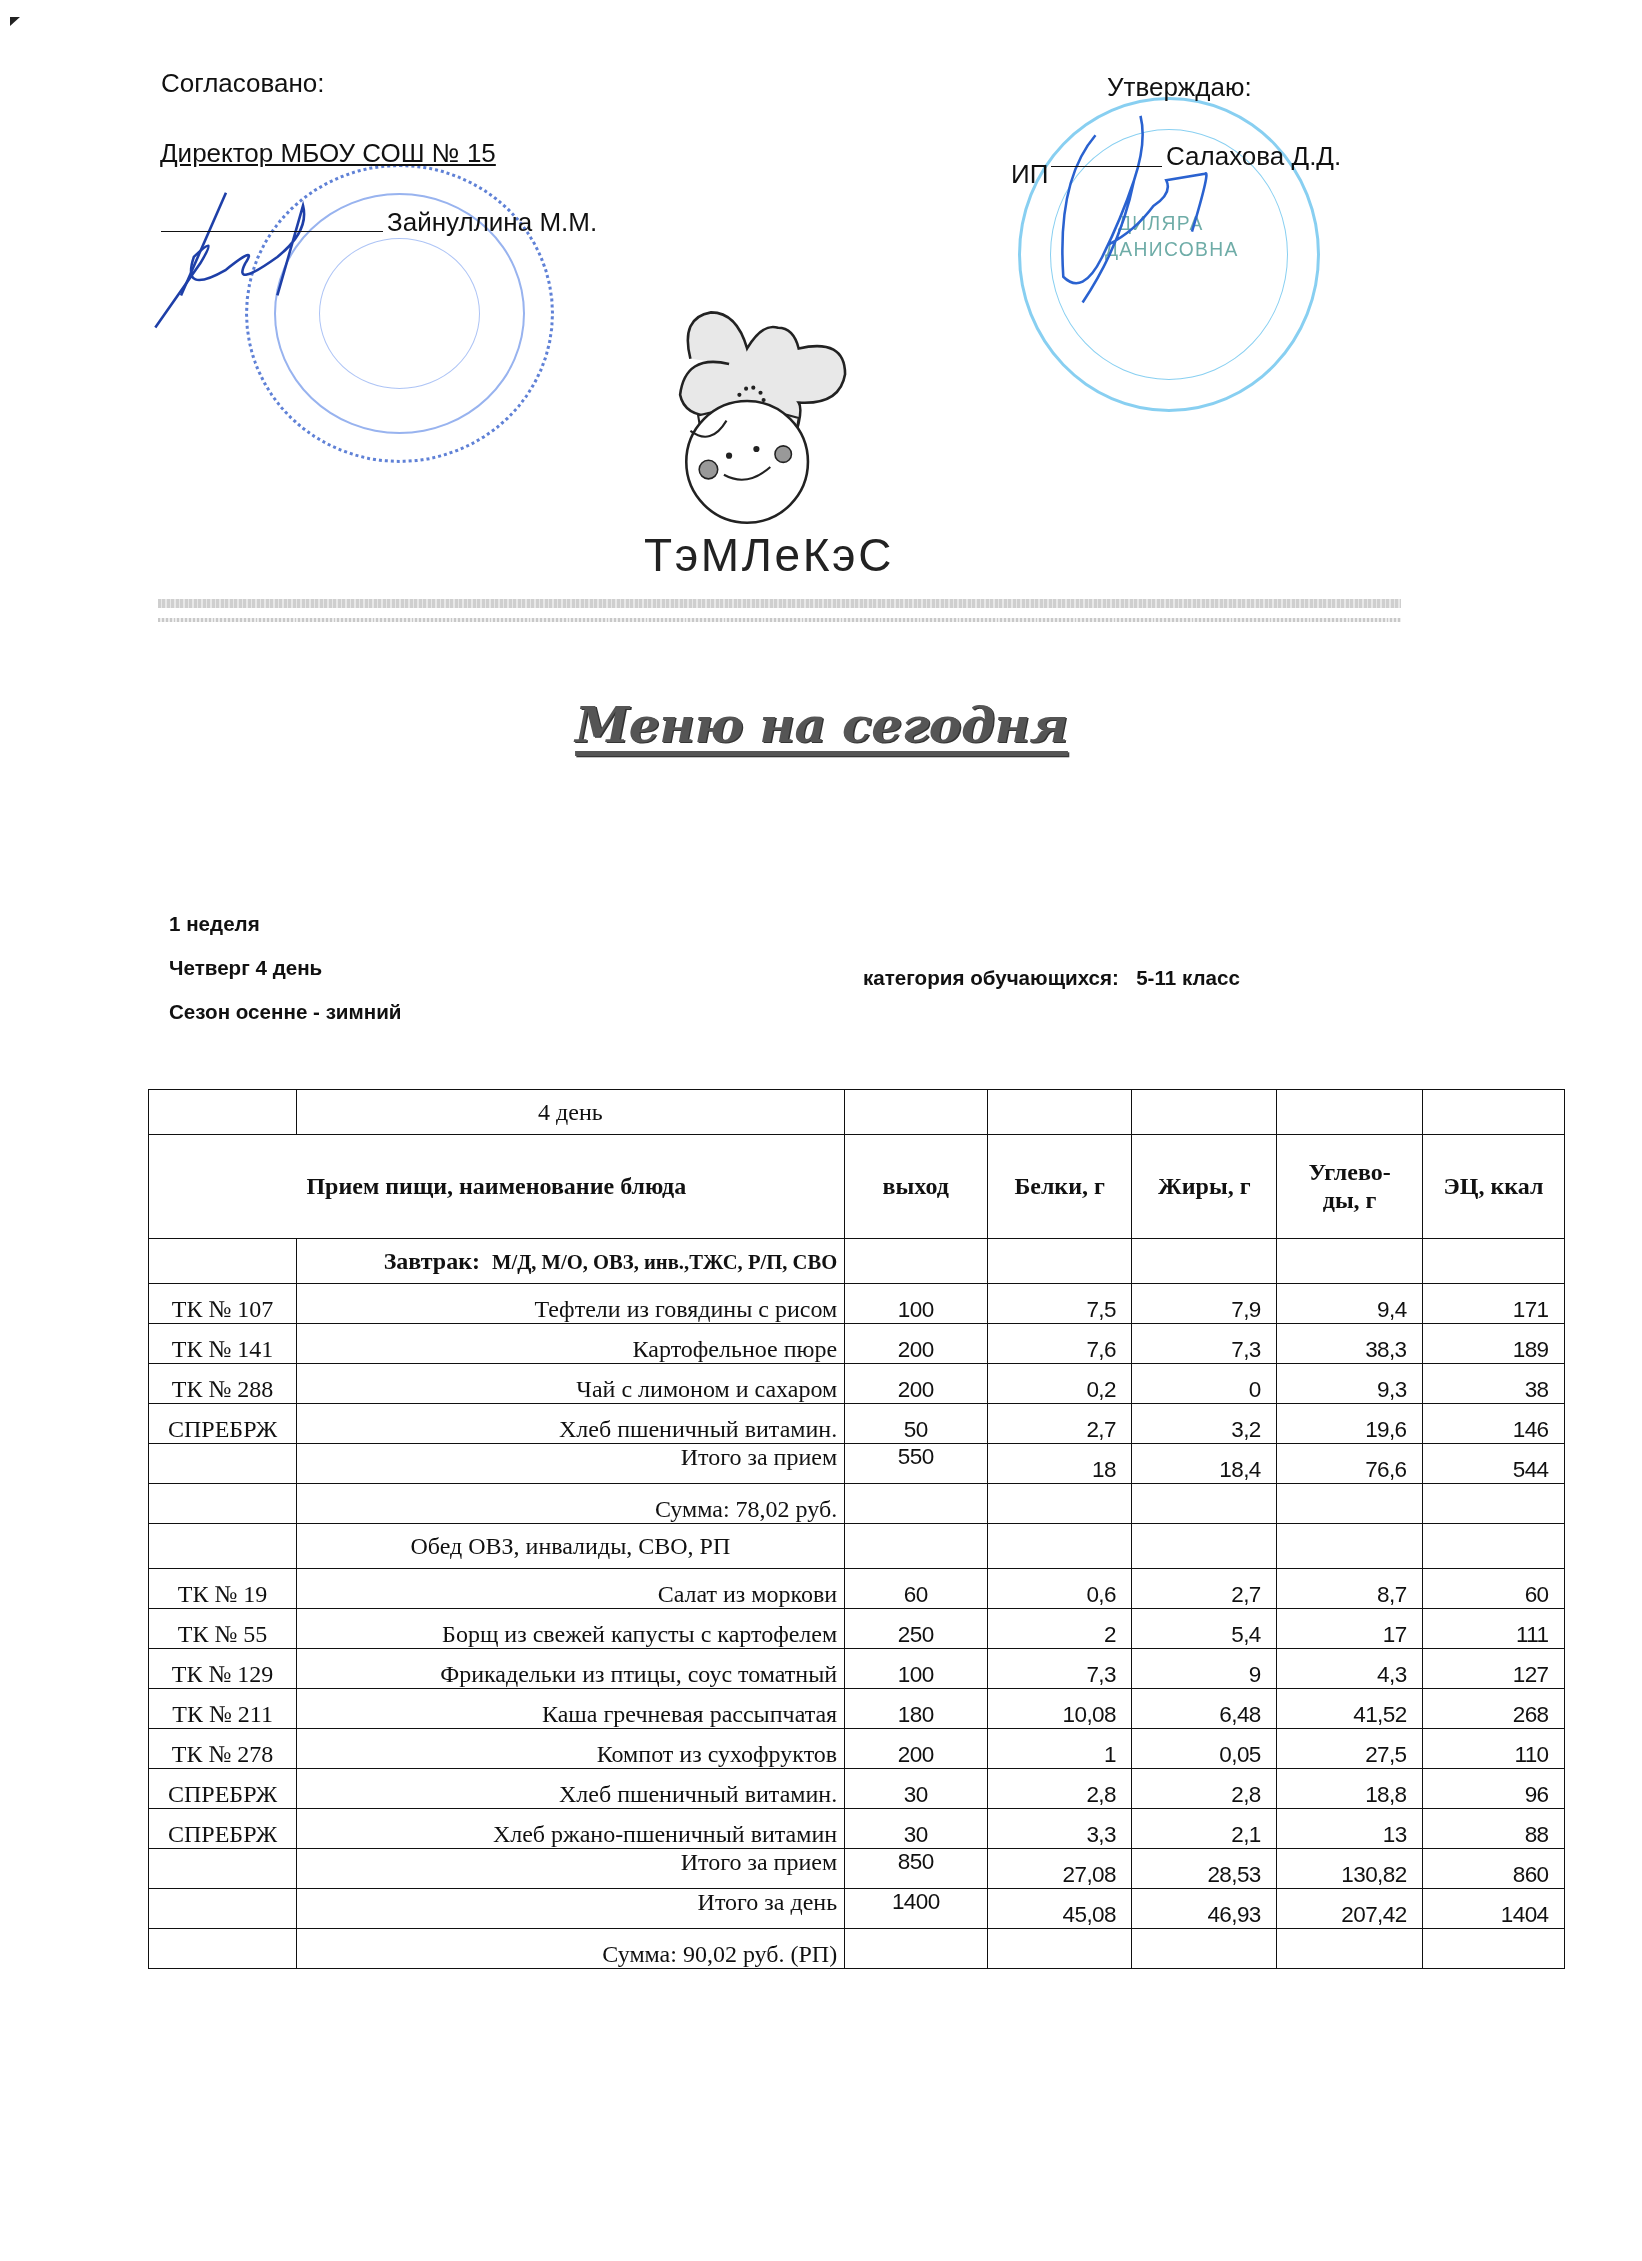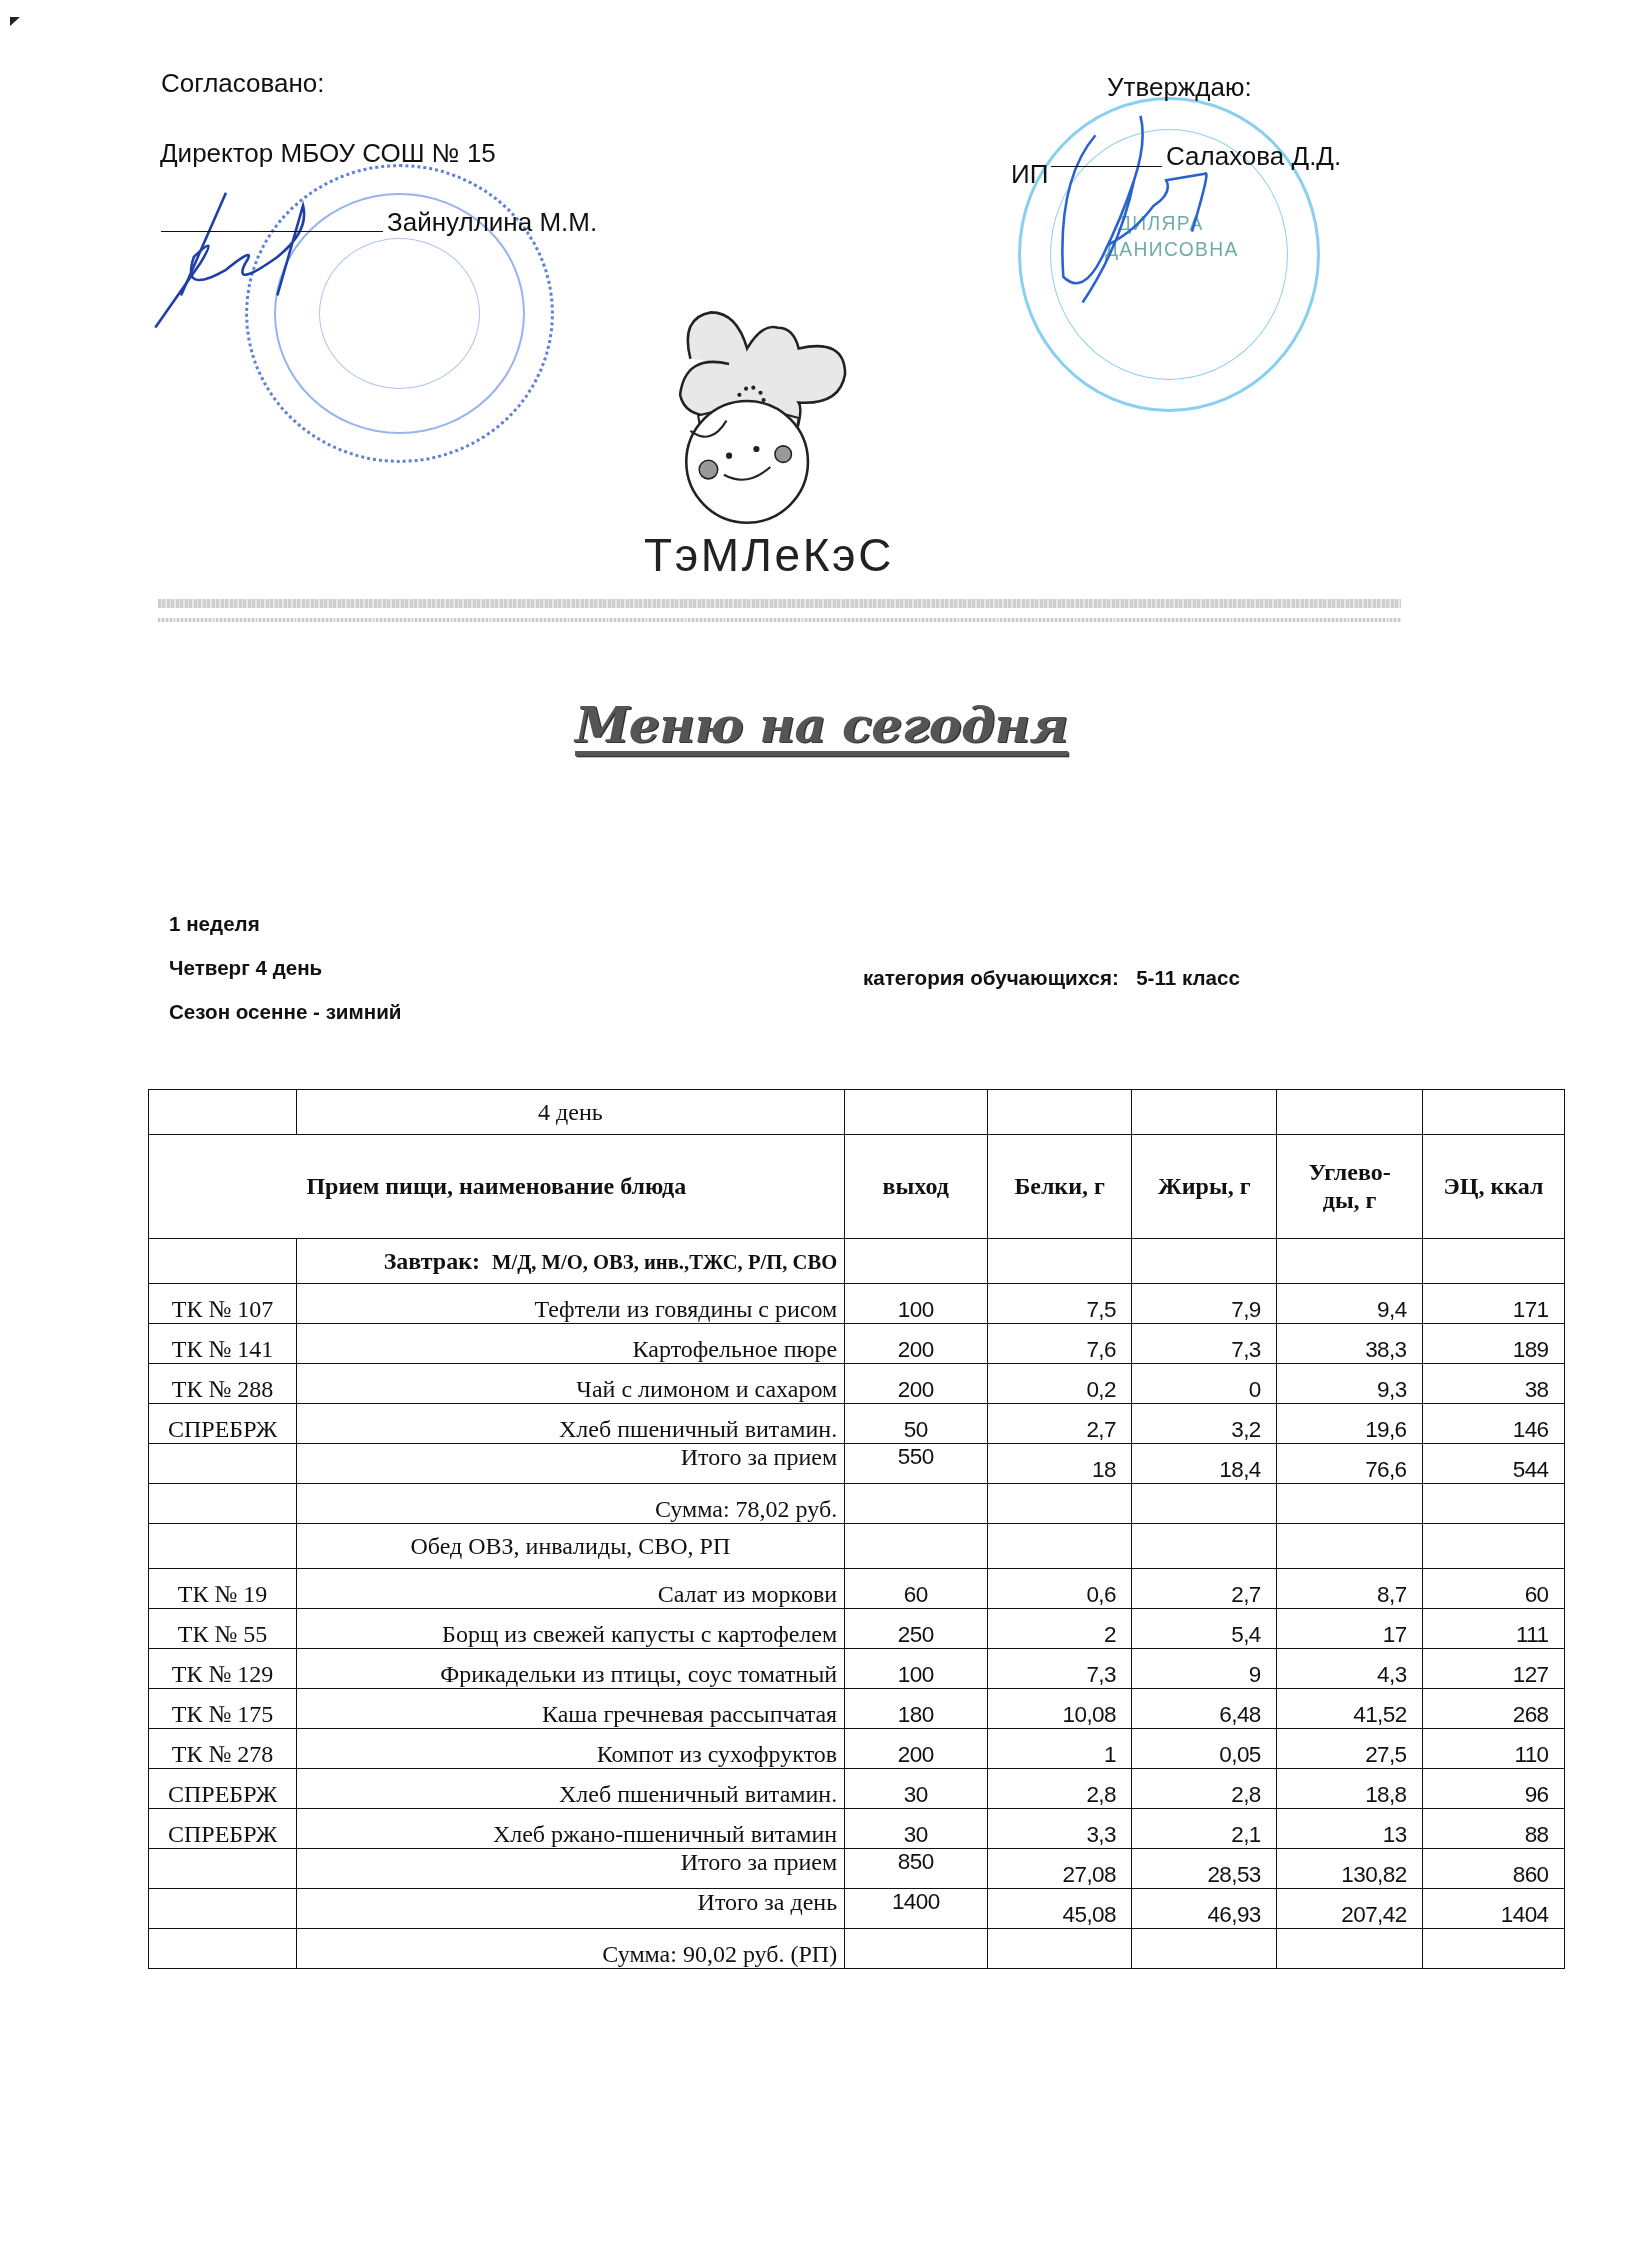--- a/index.html
+++ b/index.html
@@ -57,21 +57,21 @@
 
 <svg class="abs" style="left:129px;top:167px;" width="271" height="167" viewBox="0 0 420 260">
   <path d="M40 250 L110 150 Q140 100 100 140 Q80 200 150 160 Q200 120 180 150 Q160 190 230 140 Q280 100 270 60 L230 200" stroke="#1e3fa8" stroke-width="4" fill="none"></path>
   <path d="M150 40 L80 200" stroke="#1e3fa8" stroke-width="4" fill="none"></path>
 </svg>
 <svg class="abs" style="left:1044px;top:103px;" width="193" height="206" viewBox="0 0 300 320">
   <path d="M80 50 Q20 120 30 270 Q60 300 90 240 Q120 180 140 120 Q160 60 150 20 M140 120 Q120 220 60 310 M100 220 Q140 200 170 160 Q200 140 190 120 L250 110 Q260 100 230 200" stroke="#2a62d0" stroke-width="4" fill="none"></path>
 </svg>
 
 <div class="abs sans hdr-text" style="left:161px;top:70px;">Согласовано:</div>
-<div class="abs sans hdr-text" style="left:160px;top:140px;">Директор МБОУ СОШ № 15</div>
+<div class="abs sans hdr-text" style="left:160px;top:140px;text-decoration:underline;">Директор МБОУ СОШ № 15</div>
 <div class="sig-line" style="left:161px;top:231px;width:222px;"></div>
 <div class="abs sans hdr-text" style="left:387px;top:209px;">Зайнуллина  М.М.</div>
 
 <div class="abs sans hdr-text" style="left:1107px;top:74px;text-align:center;">Утверждаю:</div>
 <div class="abs sans hdr-text" style="left:1011px;top:161px;">ИП</div>
 <div class="sig-line" style="left:1051px;top:166px;width:111px;"></div>
 <div class="abs sans hdr-text" style="left:1166px;top:143px;">Салахова Д.Д.</div>
 
 <svg class="abs" style="left:644px;top:271px;" width="232" height="258" viewBox="0 0 450 420">
   <path d="M165 140 Q80 120 70 200 Q80 250 160 240 Q150 260 110 280 L290 290 Q310 230 300 215 Q380 220 390 160 Q390 90 300 110 Q290 70 260 70 Q230 60 200 110 Q180 40 130 40 Q70 50 90 130" fill="#e8e8e8" stroke="#222" stroke-width="5"></path>
@@ -228,21 +228,21 @@
   <tr>
     <td class="code">ТК № 129</td>
     <td class="name">Фрикадельки из птицы, соус томатный</td>
     <td class="num c">100</td>
     <td class="num">7,3</td>
     <td class="num">9</td>
     <td class="num">4,3</td>
     <td class="num">127</td>
   </tr>
   <tr>
-    <td class="code">ТК № 175</td>
+    <td class="code">ТК № 211</td>
     <td class="name">Каша гречневая рассыпчатая</td>
     <td class="num c">180</td>
     <td class="num">10,08</td>
     <td class="num">6,48</td>
     <td class="num">41,52</td>
     <td class="num">268</td>
   </tr>
   <tr>
     <td class="code">ТК № 278</td>
     <td class="name">Компот  из  сухофруктов</td>

